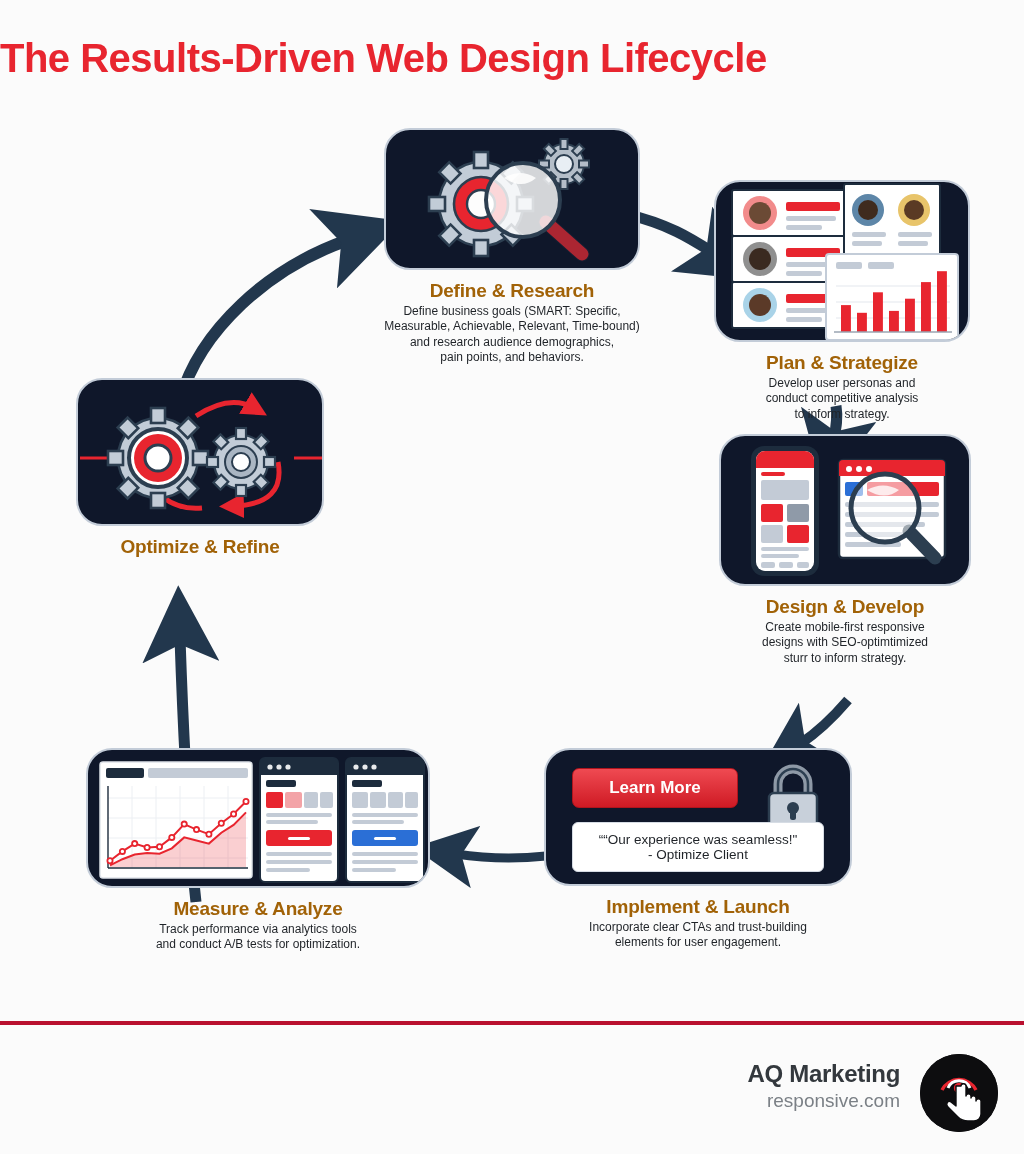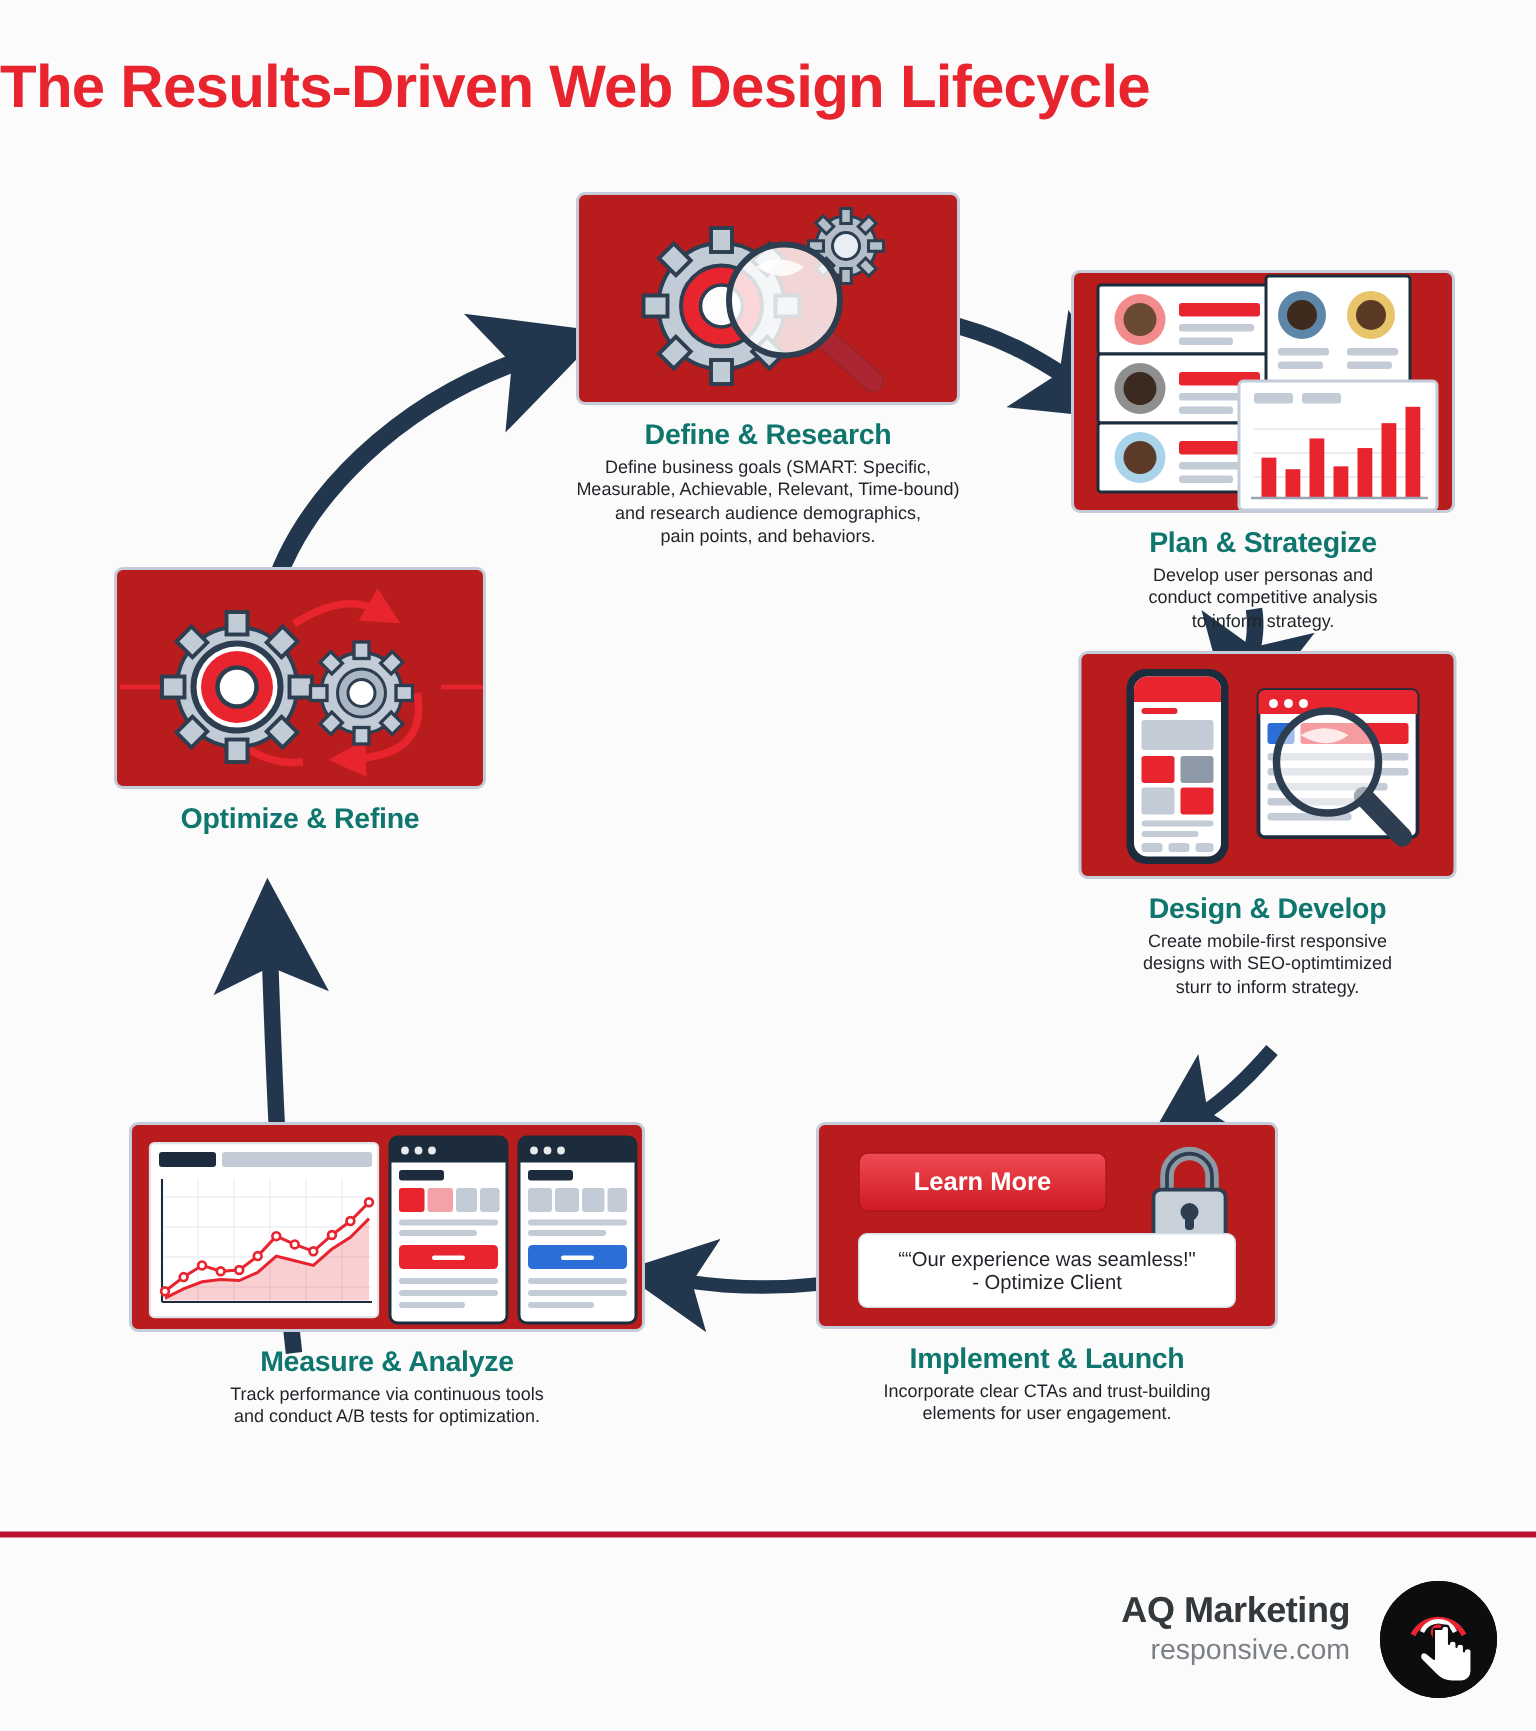--- a/index.html
+++ b/index.html
@@ -15,28 +15,28 @@
   .title {
     position: absolute; top: 36px; left: 0; width: 1024px;
     font-size: 40px; font-weight: bold; letter-spacing: -0.5px;
     color: #e8252f;
     font-family: "Liberation Sans", sans-serif;
   }
 
   
   .step { position: absolute; }
   .card {
-    background: #b91c1c;
+    background: #0f172a;
     border: 2px solid #c3ccd8;
-    border-radius: 6px;
+    border-radius: 26px;
     position: relative;
     overflow: hidden;
   }
   .step-title {
-    text-align: center; font-weight: bold; color: #0f766e;
+    text-align: center; font-weight: bold; color: #a16207;
     font-size: 19px; margin-top: 10px; letter-spacing: -0.2px;
   }
   .step-desc {
     text-align: center; color: #1f2328;
     font-size: 12px; line-height: 1.28; margin-top: 2px;
     white-space: pre-line;
   }
 
   
   #arrows { position: absolute; inset: 0; width: 1024px; height: 1154px; pointer-events: none; }
@@ -362,21 +362,21 @@
         <rect x="264" y="80" width="66" height="16" rx="3" fill="#2b6fd6"></rect>
         <rect x="286" y="87" width="22" height="3" rx="1.5" fill="#ffffff"></rect>
         <g fill="#c3cbd6">
             <rect x="264" y="102" width="66" height="4" rx="2"></rect>
             <rect x="264" y="110" width="66" height="4" rx="2"></rect>
             <rect x="264" y="118" width="44" height="4" rx="2"></rect>
           </g>
       </svg>
     </div>
     <div class="step-title">Measure &amp; Analyze</div>
-    <div class="step-desc">Track performance via continuous tools
+    <div class="step-desc">Track performance via analytics tools
 and conduct A/B tests for optimization.</div>
   </div>
 
   <div class="step" style="left:50px; top:378px; width:300px;">
     <div class="card" style="width:248px; height:148px; margin:0 auto;">
       <svg viewBox="0 0 248 148" width="248" height="148">
         <line x1="2" y1="78" x2="32" y2="78" stroke="#e8252f" stroke-width="3"></line>
         <line x1="216" y1="78" x2="246" y2="78" stroke="#e8252f" stroke-width="3"></line>
         <path d="M118,36 q34,-22 58,-8" fill="none" stroke="#e8252f" stroke-width="5" marker-end="url(#redah)"></path>
         <path d="M200,82 q8,42 -44,44" fill="none" stroke="#e8252f" stroke-width="5" marker-end="url(#redah)"></path>

